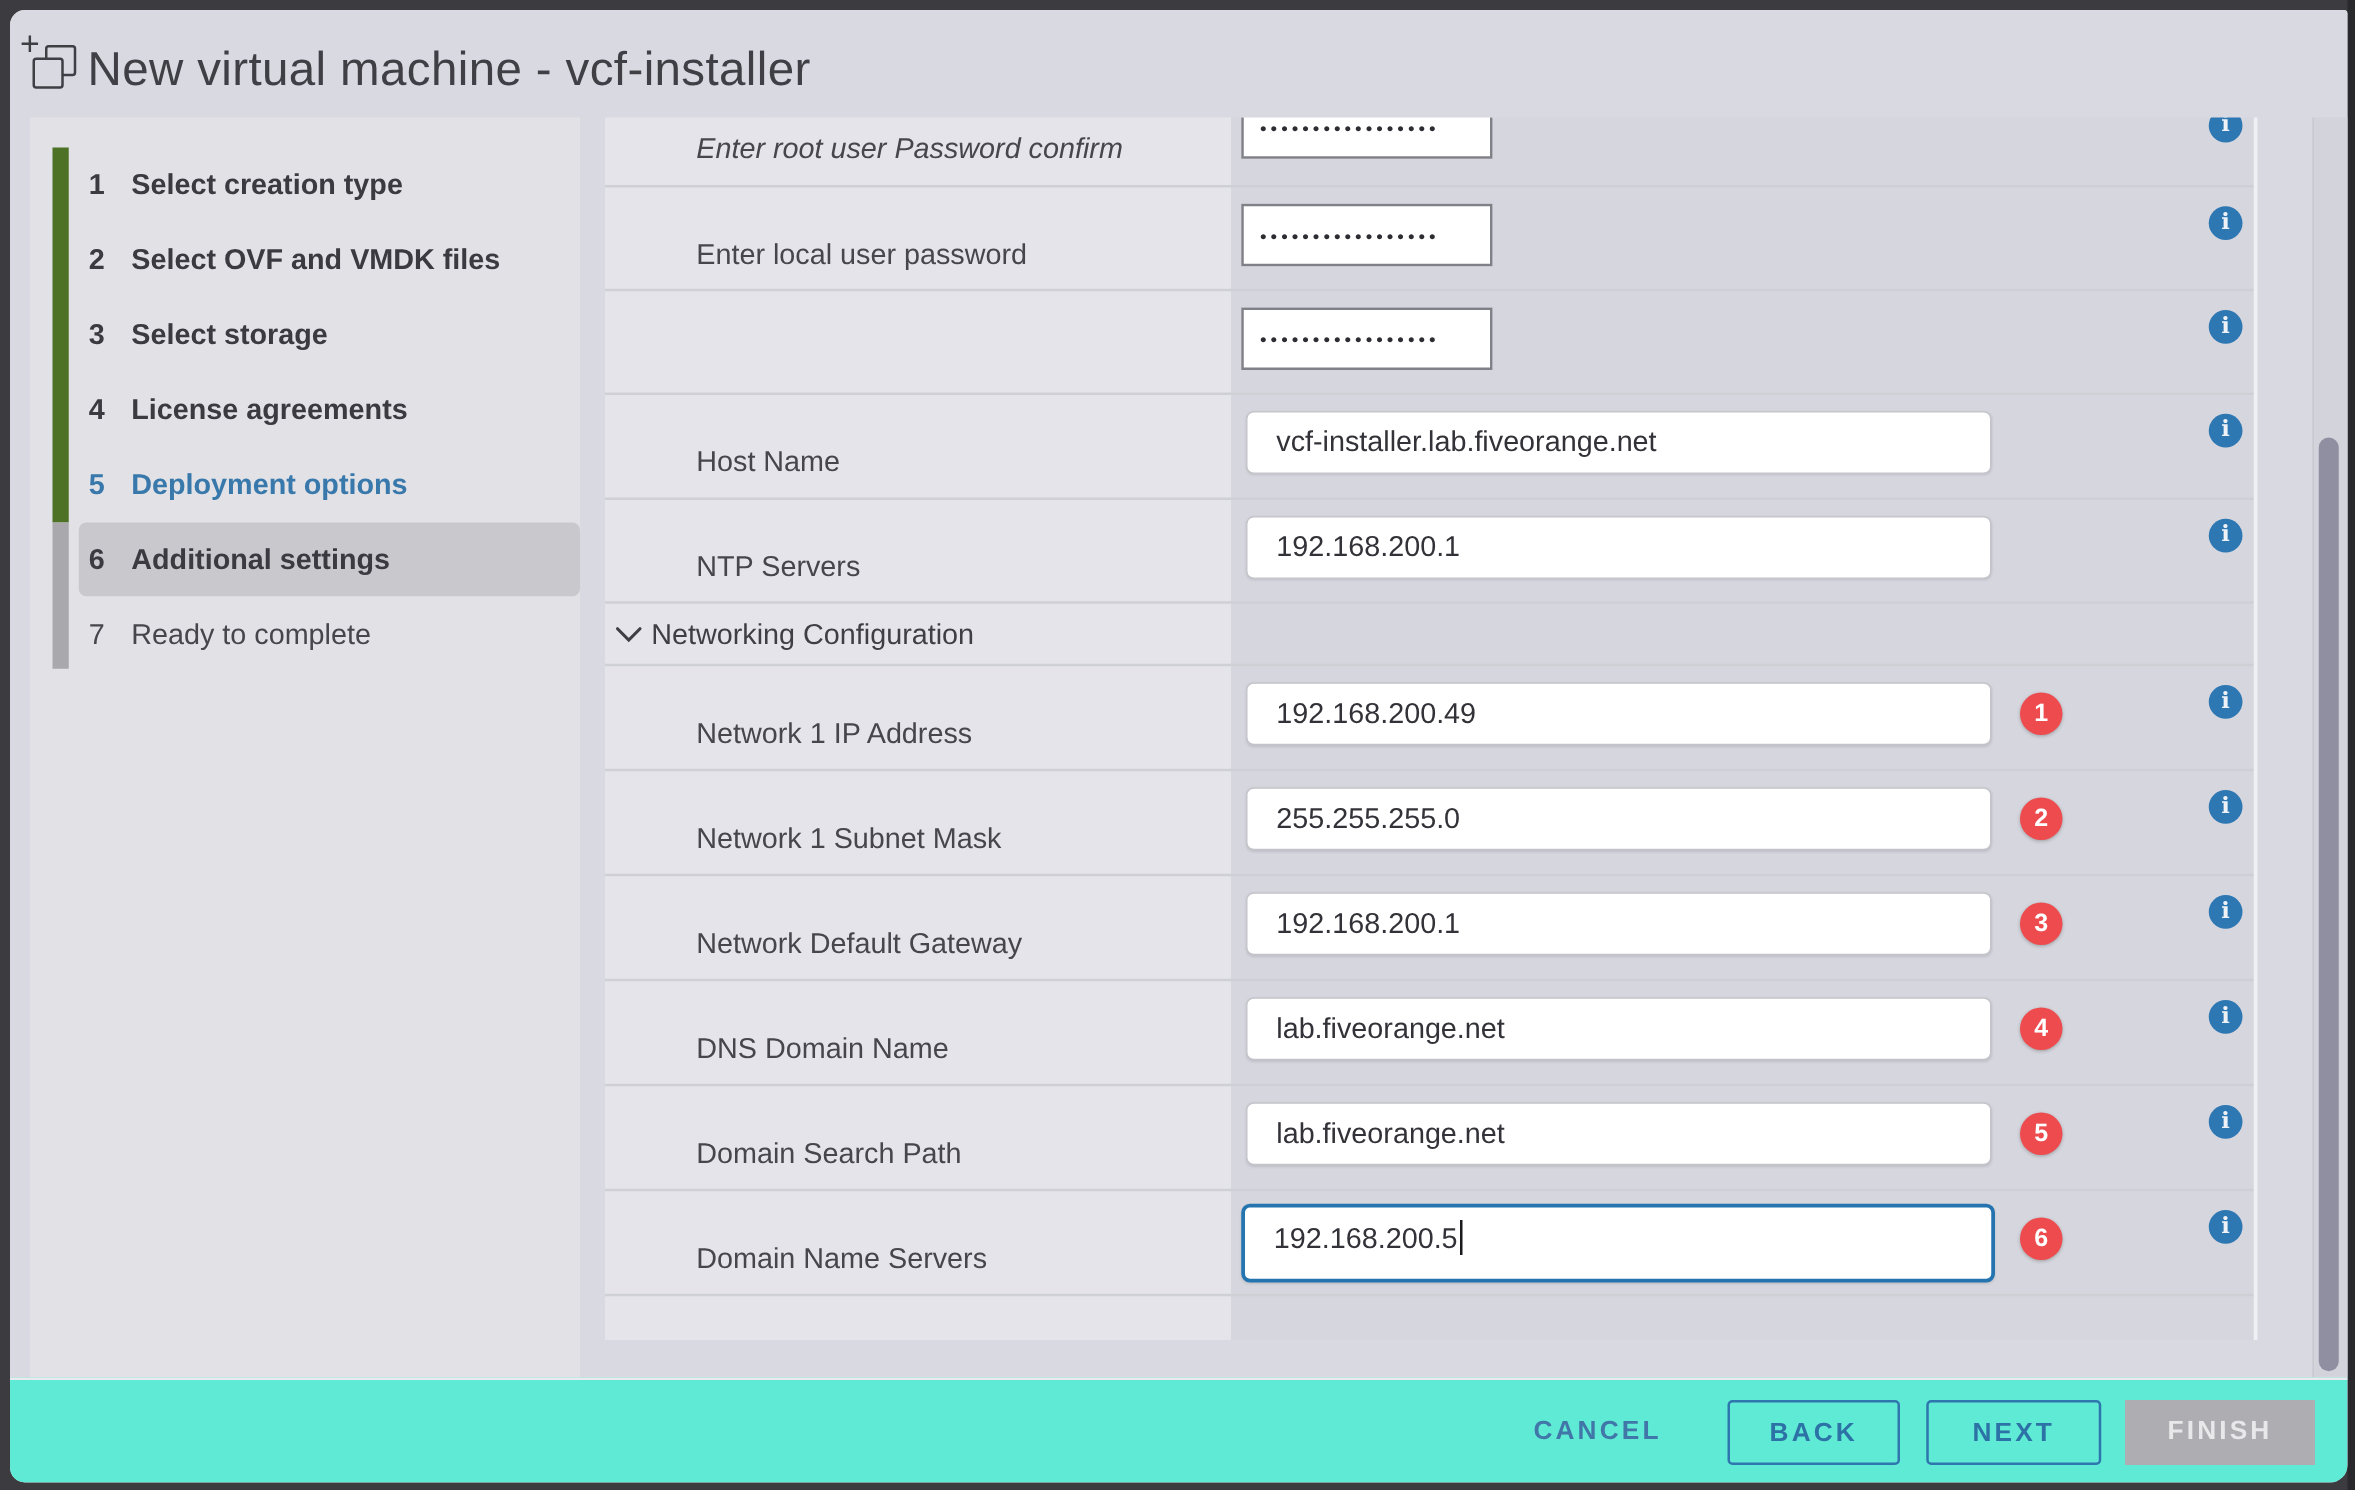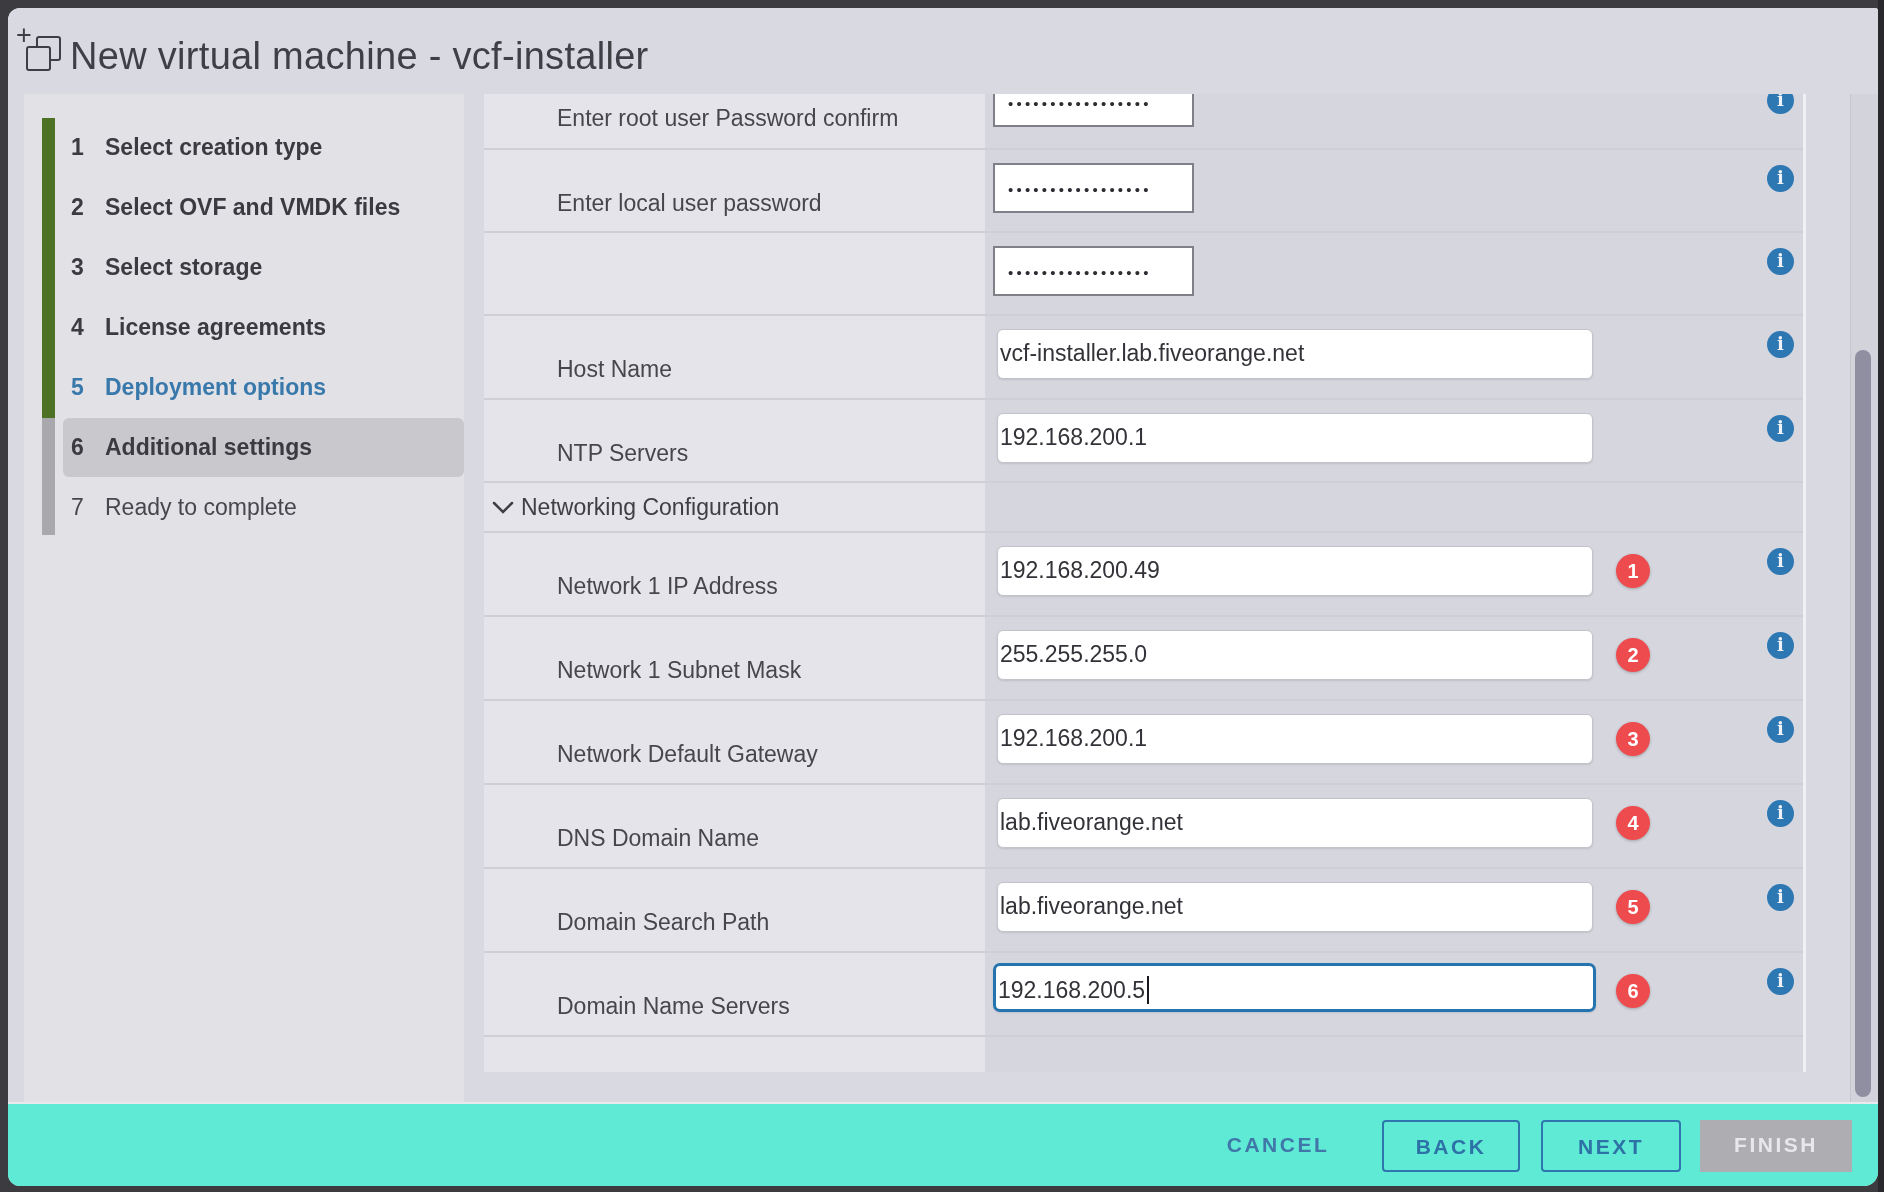--- a/index.html
+++ b/index.html
@@ -37,35 +37,35 @@
 
   
   .form{
     position:absolute;left:476px;top:86px;width:1319px;height:978px;overflow:hidden;
     background:linear-gradient(90deg,#e4e4ea 0,#e4e4ea 501px,#d6d6de 501px,#d6d6de 100%);
     border-right:3px solid #eef0f4;box-sizing:content-box;
   }
   .row{position:relative;box-sizing:border-box;border-bottom:2px solid #cfcfd6;}
   .row.filler{border-bottom:none;}
   .row-label{position:absolute;left:73px;top:40px;font-size:23px;color:#46464c;white-space:nowrap;}
-  .row.first .row-label{top:11px;}
+  .row.first .row-label{top:11px;font-style:italic;}
   .sec-header{display:flex;align-items:center;padding-left:8px;}
   .sec-header .chev{margin-right:7px;display:block;}
   .sec-label{font-size:23px;color:#3e3e44;}
 
   .pw{position:absolute;left:509px;top:13px;width:201px;height:50px;box-sizing:border-box;
       background:#ffffff;border:2px solid #808088;display:flex;align-items:center;padding-left:13px;}
   .row.first .pw{top:-17px;}
   .pw .dots{font-size:15px;letter-spacing:3.2px;color:#2c2c32;line-height:15px;padding-top:2px;}
 
   .ti{position:absolute;left:513px;top:13px;width:596px;height:50px;box-sizing:border-box;
       background:#ffffff;border:1.5px solid #c3c3c9;border-radius:6px;
-      font-size:23px;color:#323238;line-height:46px;padding-left:2px;
+      font-size:23px;color:#323238;line-height:46px;padding-left:23px;
       box-shadow:0 1px 2px rgba(60,60,70,.14);white-space:nowrap;overflow:hidden;}
-  .ti.focused{left:509px;top:10px;width:603px;height:49px;border:3px solid #2474b0;border-radius:7px;line-height:49px;}
+  .ti.focused{left:509px;top:10px;width:603px;height:63px;border:3px solid #2474b0;border-radius:7px;line-height:49px;}
   .caret{display:inline-block;width:2px;height:28px;background:#1a1a1e;vertical-align:-6px;margin-left:2px;}
 
   .badge{position:absolute;left:1132px;top:21px;width:34px;height:34px;border-radius:50%;
          background:#ee4b4e;color:#ffffff;font-weight:700;font-size:20px;text-align:center;line-height:34px;
          box-shadow:0 1px 3px rgba(0,0,0,.25);}
   .info{position:absolute;left:1283px;top:15px;width:27px;height:27px;border-radius:50%;
         background:#2d77b3;color:#eef2f6;font-family:"DejaVu Serif",serif;font-weight:700;
         font-size:18px;text-align:center;line-height:26px;cursor:pointer;}
   .row.first .info{top:-7px;}
 

